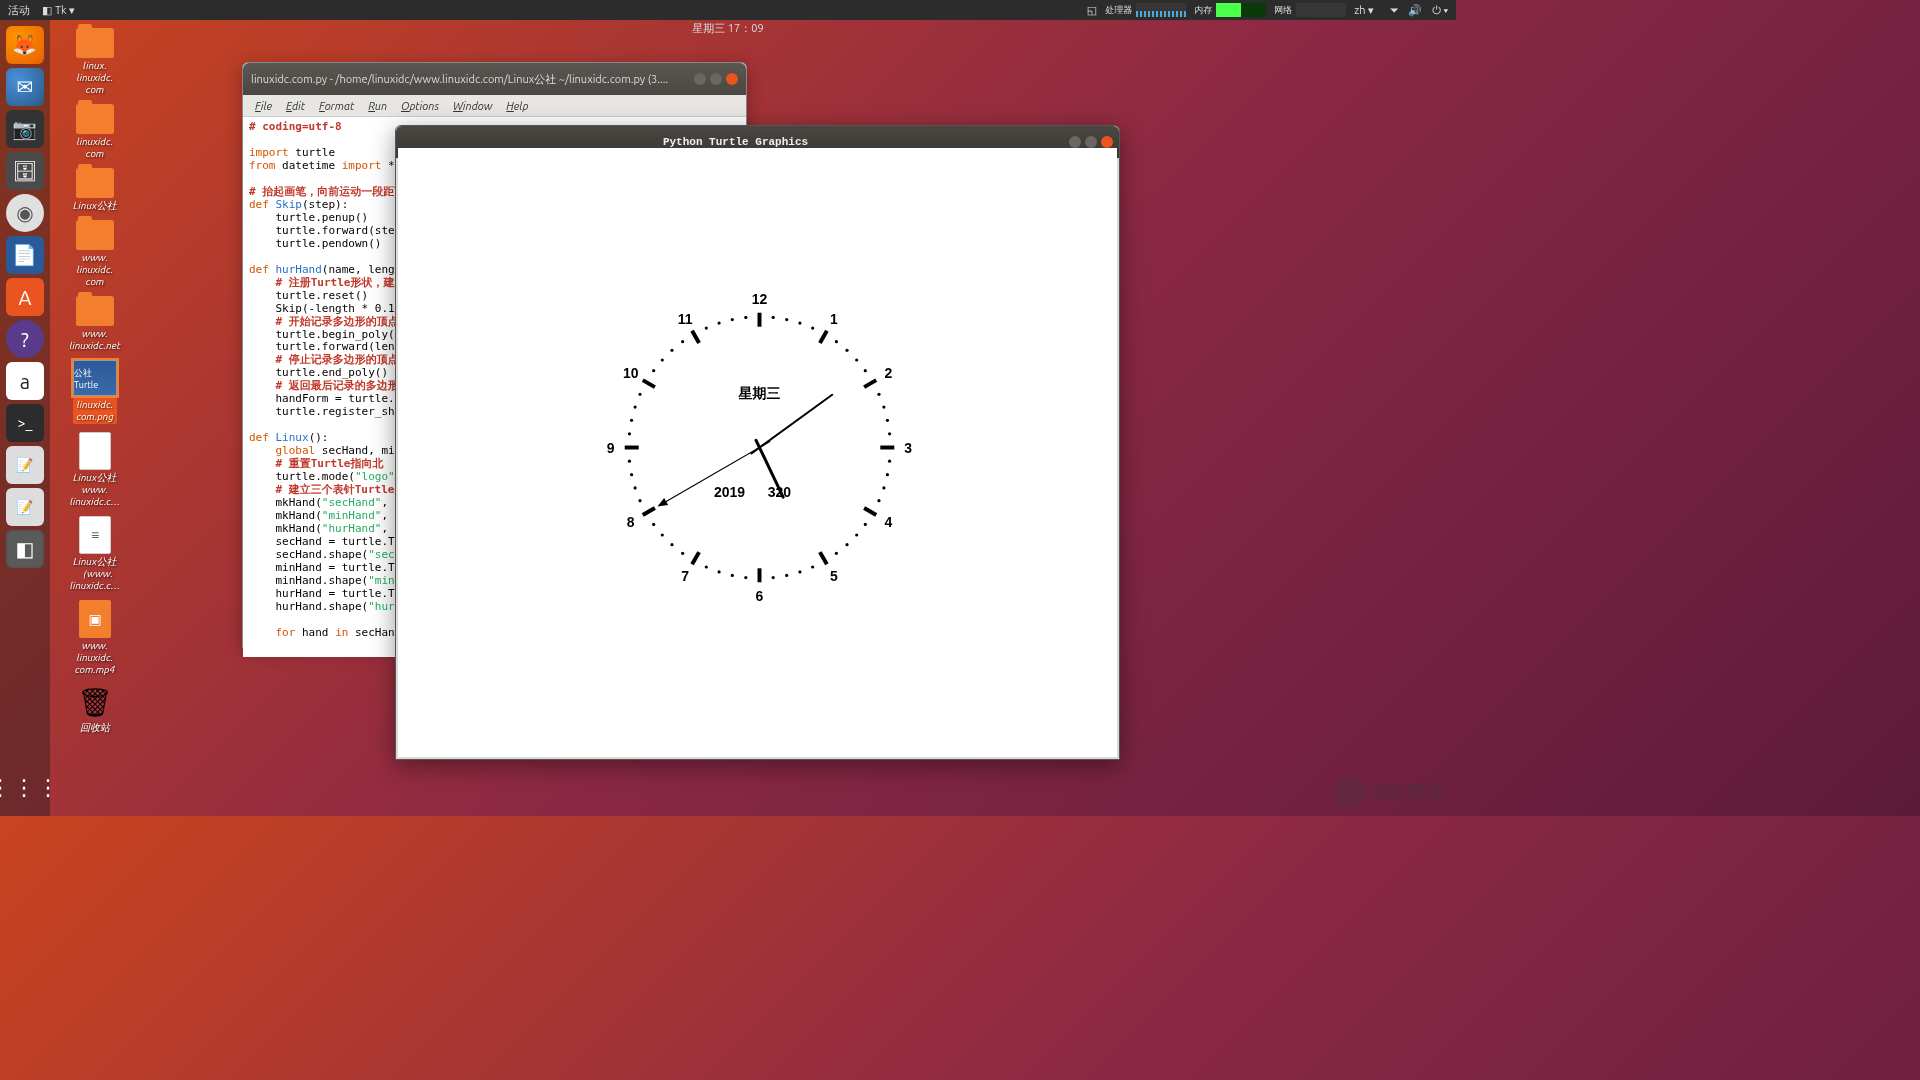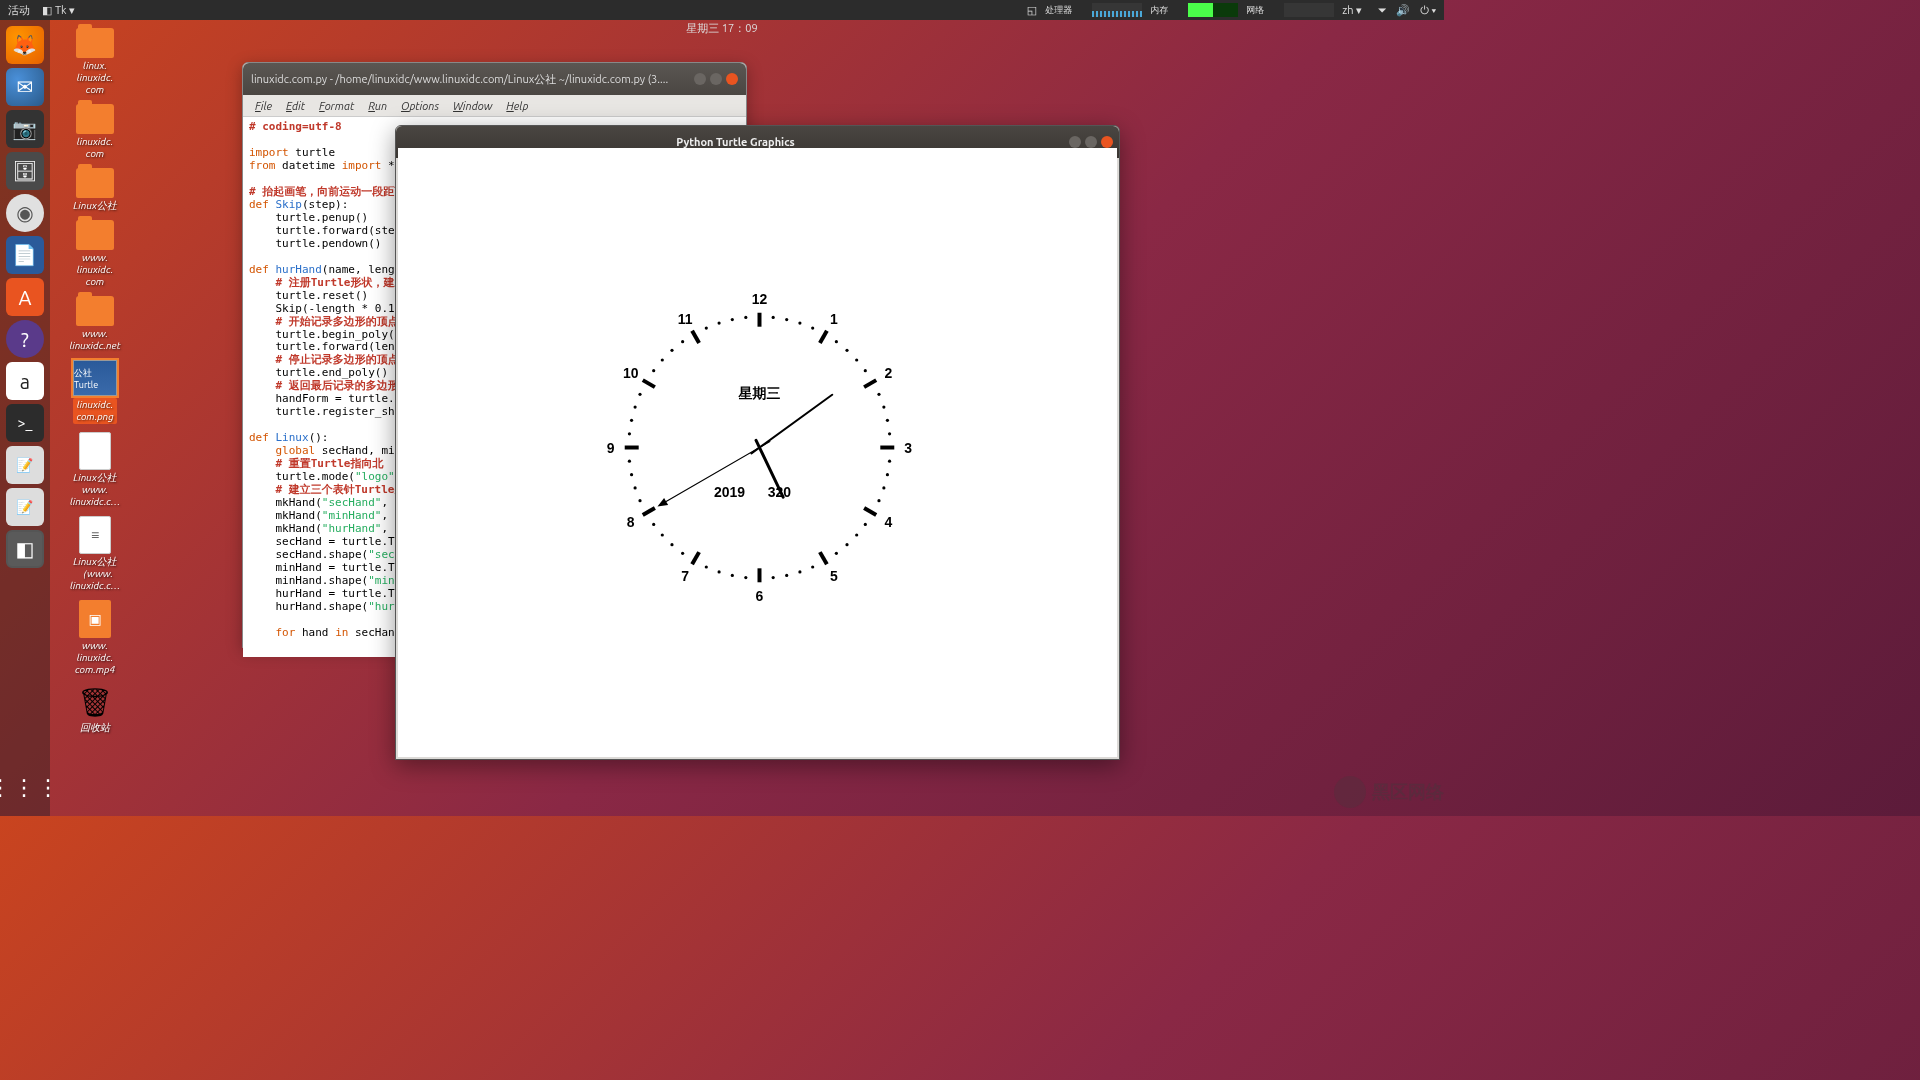--- a/index.html
+++ b/index.html
@@ -6,29 +6,29 @@
     body {
       width: 1456px;
       height: 816px;
       background: linear-gradient(135deg, #c9441f 0%, #8a2845 50%, #5c1b3a 100%);
       overflow: hidden;
       font-family: Ubuntu, sans-serif;
       position: relative;
     }
     
     .top-bar {
-      position: absolute; top: 0; left: 0; right: 12px; height: 20px;
+      position: absolute; top: 0; left: 0; right: 0; height: 20px;
       background: #2c2c2c; color: #ddd; font-size: 11px;
       display: flex; align-items: center; padding: 0 8px;
     }
     .top-bar-left { display: flex; gap: 12px; align-items: center; }
     .top-bar-left span { cursor: default; }
     .top-bar-center { position: absolute; left: 50%; transform: translateX(-50%); margin-top: 37px; }
     .top-bar-right { margin-left: auto; display: flex; gap: 8px; align-items: center; }
-    .indicator { display: flex; align-items: center; gap: 20px; font-size: 9px; justify-content: flex-end; }
+    .indicator { display: flex; align-items: center; gap: 4px; font-size: 9px; justify-content: flex-end; }
     .graph { width: 50px; height: 14px; background: rgba(255,255,255,0.05); position: relative; }
     .graph-cpu::after { content:''; position:absolute; bottom:0; left:0; right:0; height:6px; background: repeating-linear-gradient(90deg,#4aa8d8 0 2px,transparent 2px 4px); }
     .graph-mem { background: linear-gradient(90deg,#4aff4a 50%,#0a3a0a 50%); }
     .sys-icons { display:flex; gap:10px; margin-left:8px; }
     .sys-icons span { font-size:11px; }
 
     
     .launcher {
       position: absolute; left: 0; top: 20px; bottom: 0; width: 50px;
       background: rgba(30,30,30,0.4); display: flex; flex-direction: column;
@@ -90,21 +90,21 @@
     .cm-keyword { color:#d35400;margin-top:13px; }
     .cm-def { color:#2a6fc9; }
     .cm-string { color:#27ae60; }
 
     
     .turtle-window {
       position: absolute; left: 395px; top: 125px; width: 725px; height: 635px;
       background:#dcdad7; border:1px solid #555; border-radius:6px 6px 0 0;
       box-shadow: 0 6px 24px rgba(0,0,0,0.4);
     }
-    .turtle-titlebar { height:32px; background:linear-gradient(#4a4642,#3a3632); border-radius:6px 6px 0 0; display:flex; align-items:center; color:#eee; font-size:11px; padding:0 6px; }
+    .turtle-titlebar { height:32px; background:linear-gradient(#4a4642,#3a3632); border-radius:6px 6px 0 0; display:flex; align-items:center; color:#eee; font-size:11px; padding:0 6px;font-family:Liberation Mono, monospace; }
     .turtle-titlebar .title { flex:1; text-align:center; font-weight:bold; }
     .clock-canvas { position:absolute; top:22px; left:2px; right:2px; bottom:2px; background:#fff; }
 
     
     .watermark { position:absolute; right:12px; bottom:8px; color:rgba(60,60,60,0.35); font-size:18px; font-weight:bold; display:flex; align-items:center; gap:6px; }
     .watermark .logo { width:32px; height:32px; border-radius:50%; background:rgba(60,60,60,0.25); }
   </style>
 </head>
 <body>
 

